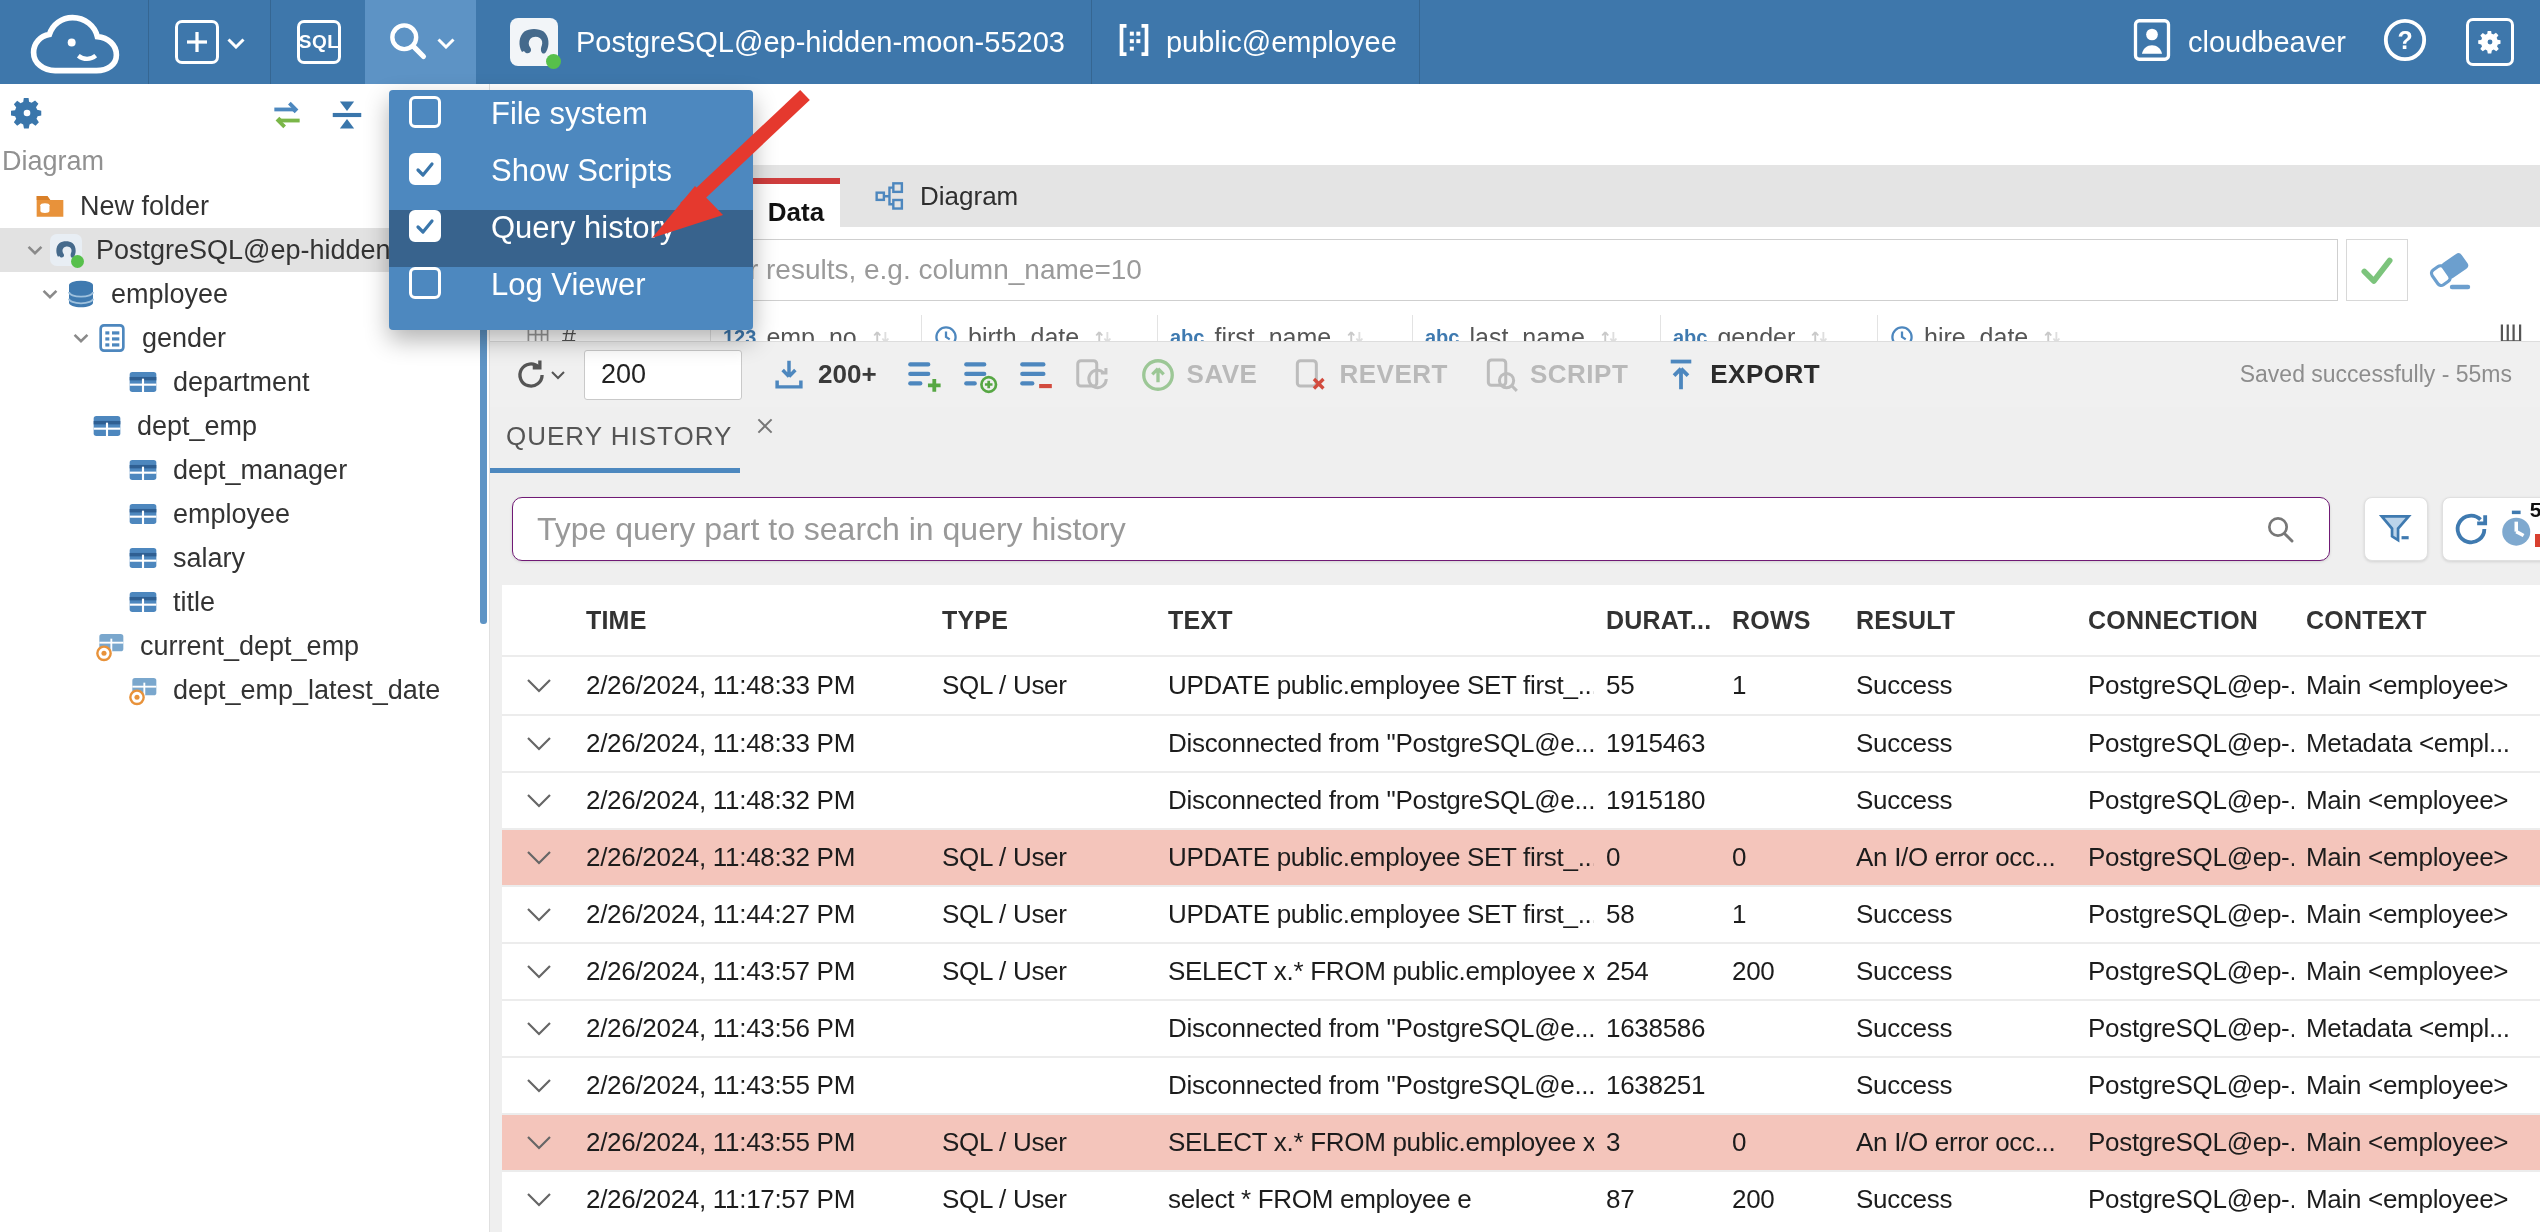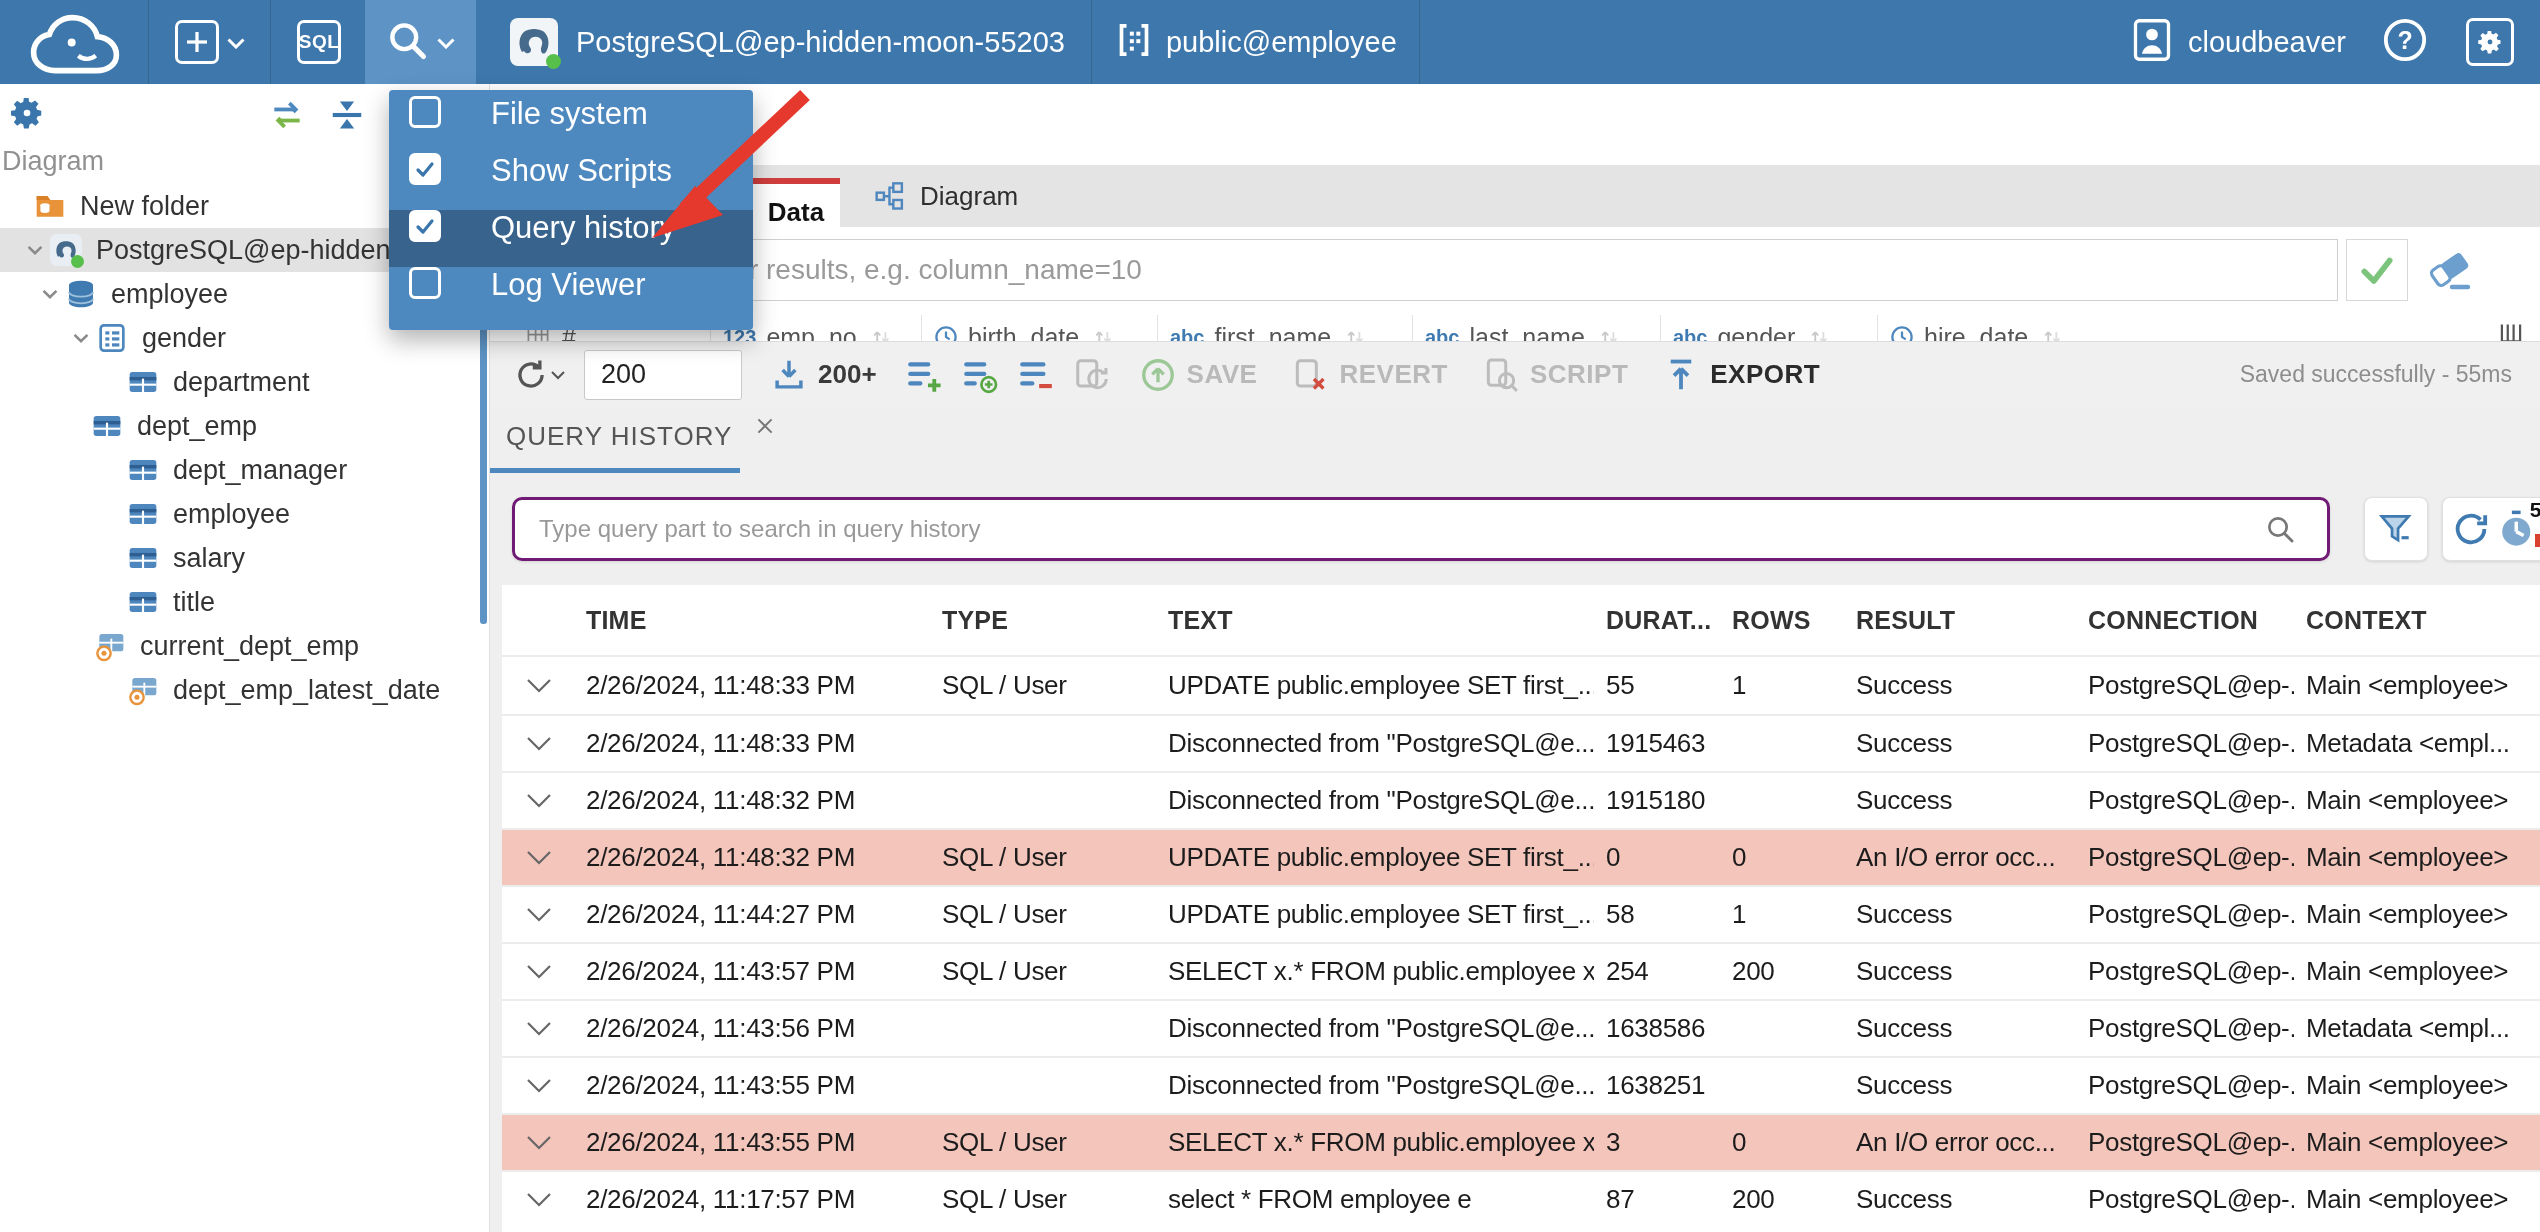--- a/index.html
+++ b/index.html
@@ -82,22 +82,22 @@
   .tb-status { position:absolute; right:28px; font-size:23px; color:#8d8d8d; }
 
   
   .qh-panel { position:absolute; left:0; top:323px; width:100%; height:825px; background:#efefef; }
   .qh-tabrow { position:relative; height:66px; }
   .qh-tab { position:absolute; left:16px; top:14px; display:flex; align-items:flex-start; }
   .qh-tab-label { font-size:26px; color:#555; letter-spacing:1px; }
   .qh-close { width:22px; height:22px; margin-left:22px; margin-top:-6px; color:#777; }
   .qh-underline { position:absolute; left:0; top:61px; width:250px; height:5px; background:#4d88bf; }
   .qh-searchrow { position:absolute; left:22px; top:90px; right:0; height:70px; }
-  .qh-search { position:absolute; left:0; top:0; width:1818px; height:64px; border:3px solid #701a75; border-radius:10px;
-               background:#fff; box-shadow:0 1px 3px rgba(0,0,0,.12); font-size:24px; padding:0 70px 0 24px;
+  .qh-search { position:absolute; left:0; top:0; width:1818px; height:64px; border:1px solid #701a75; border-radius:10px;
+               background:#fff; box-shadow:0 1px 3px rgba(0,0,0,.12); font-size:32px; padding:0 70px 0 24px;
                color:#333; font-family:"Liberation Sans",sans-serif; }
   .qh-search::placeholder { color:#999; }
   .qh-search-mag { position:absolute; left:1752px; top:16px; width:32px; height:32px; color:#777; }
   .qh-filterbtn { position:absolute; left:1852px; top:0; width:64px; height:64px; background:#fff; border:1px solid #e0e0e0;
                   border-radius:8px; box-shadow:0 1px 3px rgba(0,0,0,.12); display:flex; align-items:center; justify-content:center; }
   .qh-filterbtn svg { width:38px; height:38px; }
   .qh-refreshgroup { position:absolute; left:1930px; top:0; width:116px; height:64px; background:#fff; border:1px solid #e0e0e0;
                      border-radius:8px; box-shadow:0 1px 3px rgba(0,0,0,.12); display:flex; align-items:center; }
   .qh-refresh { width:40px; height:40px; margin-left:8px; }
   .qh-timer { width:42px; height:42px; margin-left:6px; }

